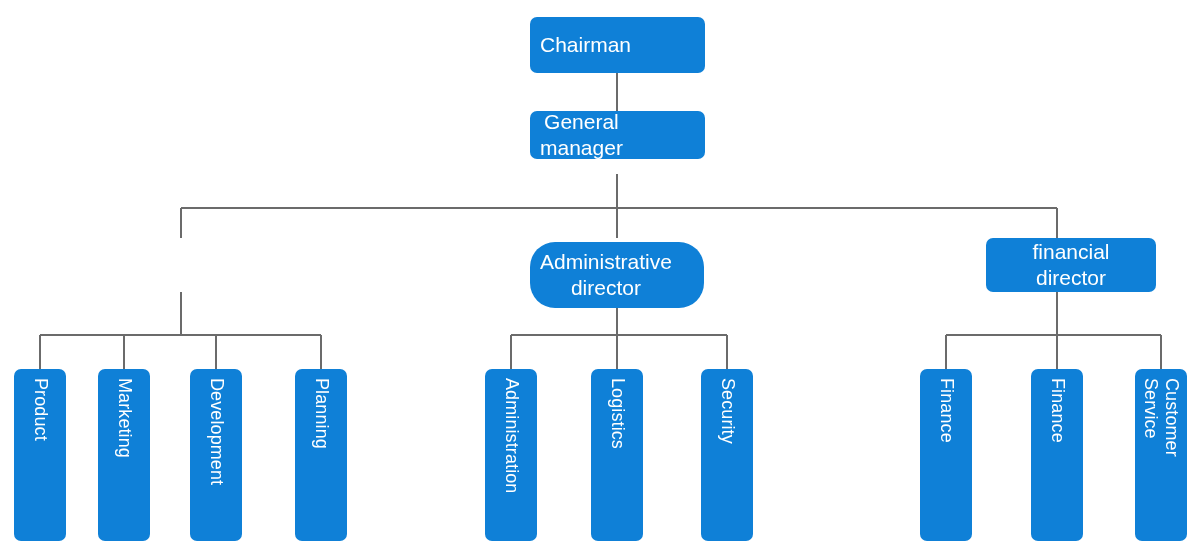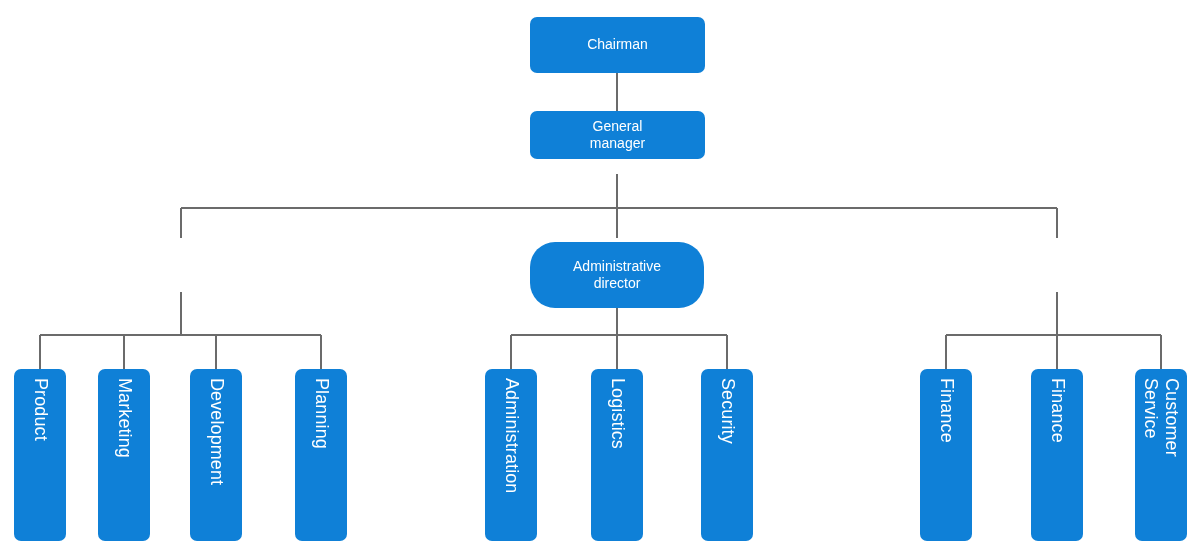--- a/index.html
+++ b/index.html
@@ -31,23 +31,22 @@
     position: absolute;
     background: #0f80d7;
     border-radius: 7px;
     color: #ffffff;
     box-sizing: border-box;
     z-index: 2;
   }
   .node.horiz {
     display: flex;
     align-items: center;
-    justify-content: center;
     text-align: center;
-    font-size: 14px;
+    font-size: 21px;
     line-height: 1.24;
     padding: 4px 10px;
   }
   .node.horiz .label {
     white-space: pre-line;
   }
   .node.vert {
     display: flex;
     align-items: flex-start;
     justify-content: center;
@@ -110,20 +109,23 @@
 
   <div class="node horiz" style="left:530px; top:111px; width:175px; height:48px;">
     <span class="label">General
 manager</span>
   </div>
 
   <div class="node horiz" style="left:530px; top:242px; width:174px; height:66px;border-radius:25px;">
     <span class="label">Administrative
 director</span>
   </div>
+  <div class="node horiz" style="left:986px; top:238px; width:170px; height:54px;">
+    <span class="label">financial director</span>
+  </div>
 
   <div class="node vert" style="left:14px; top:369px; width:52px; height:172px;">
     <span class="label">Product</span>
   </div>
   <div class="node vert" style="left:98px; top:369px; width:52px; height:172px;">
     <span class="label">Marketing</span>
   </div>
   <div class="node vert" style="left:190px; top:369px; width:52px; height:172px;">
     <span class="label">Development</span>
   </div>

